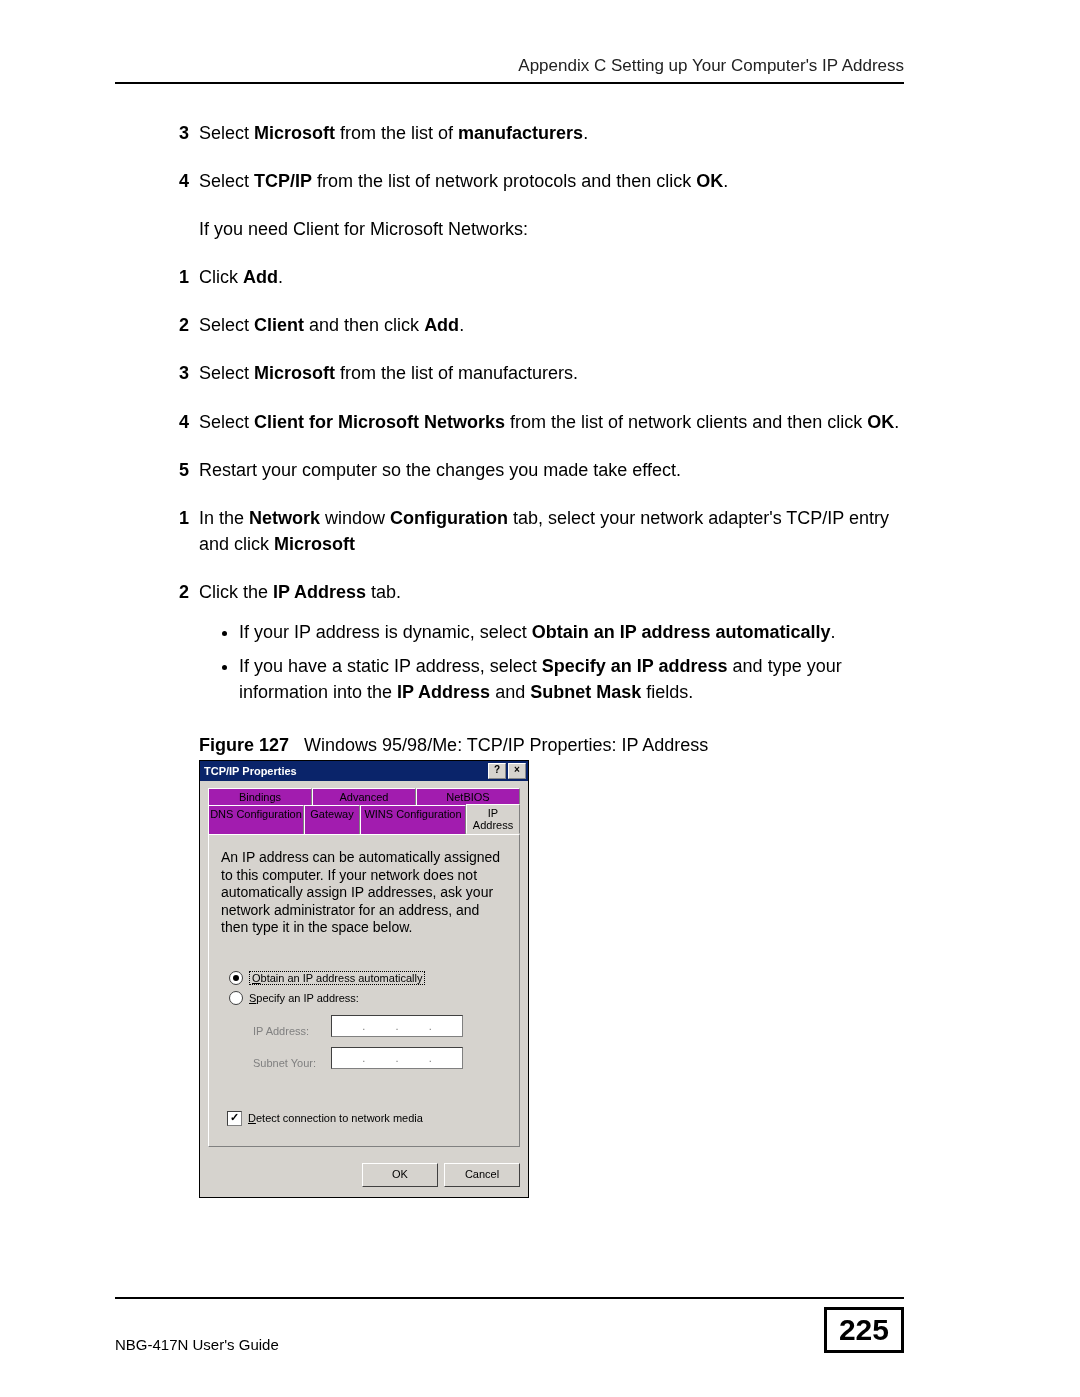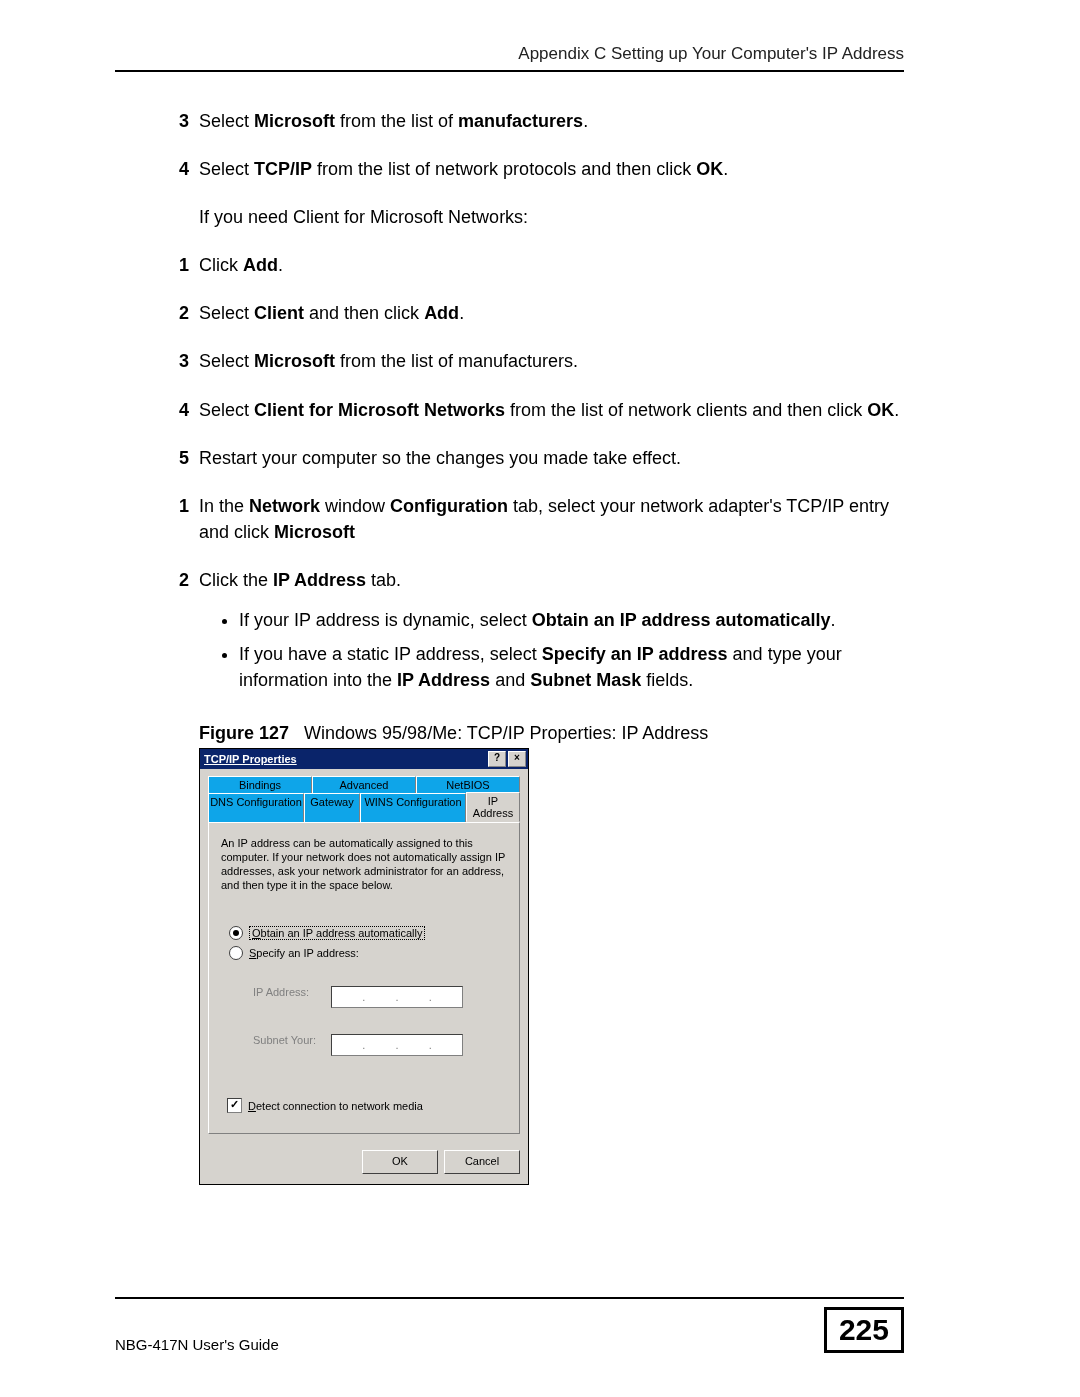--- a/index.html
+++ b/index.html
@@ -7,21 +7,21 @@
     padding: 0;
     background: #fff;
     font-family: Verdana, Arial, sans-serif;
     color: #000;
   }
   .page {
     width: 1019px;
     height: 1397px;
     position: relative;
     box-sizing: border-box;
-    padding: 44px 115px 40px 115px;
+    padding: 56px 115px 40px 115px;
   }
   .appendix-header {
     text-align: right;
     font-family: Arial, sans-serif;
     font-size: 17px;
     color: #222;
     padding-bottom: 6px;
     border-bottom: 2px solid #000;
     margin-bottom: 36px;
   }
@@ -84,21 +84,21 @@
     box-sizing: border-box;
   }
   .titlebar {
     background: linear-gradient(to right, #0a246a, #0a246a);
     color: #fff;
     font-weight: bold;
     padding: 2px 2px 2px 4px;
     display: flex;
     align-items: center;
   }
-  .titlebar-text { flex: 1; font-size: 11px; text-decoration: underline; }
+  .titlebar-text { flex: 1; font-size: 11px; }
   .titlebar-btn {
     width: 16px;
     height: 14px;
     background: #d6d3ce;
     border: 1px solid #888;
     border-top-color: #fff;
     border-left-color: #fff;
     margin-left: 2px;
     font-size: 10px;
     line-height: 12px;
@@ -106,21 +106,21 @@
     color: #000;
     font-weight: bold;
   }
   .dialog-body { padding: 6px 8px 8px 8px; }
   .tabs-row1, .tabs-row2 { display: flex; }
   .tab {
     border: 1px solid #808080;
     border-bottom: none;
     border-top-color: #fff;
     border-left-color: #fff;
-    background: #0ea5e9;
+    background: #a21caf;
     padding: 2px 0;
     text-align: center;
     font-size: 11px;
     position: relative;
     top: 1px;
   }
   .tab-active {
     background: #d6d3ce;
     z-index: 2;
     top: 0;
@@ -129,39 +129,39 @@
   .tab-panel {
     border: 1px solid #808080;
     border-top-color: #fff;
     border-left-color: #fff;
     background: #d6d3ce;
     padding: 14px 12px 20px 12px;
     position: relative;
     min-height: 260px;
     box-sizing: border-box;
   }
-  .desc { font-size: 11px; line-height: 1.25; margin-bottom: 34px; }
+  .desc { font-size: 14px; line-height: 1.25; margin-bottom: 34px; }
   .radio-row { display: flex; align-items: center; margin: 2px 0 6px 8px; }
   .radio {
     width: 12px; height: 12px; border-radius: 50%;
     border: 1px solid #404040; background: #fff;
     margin-right: 6px; position: relative; flex: 0 0 12px;
   }
   .radio-checked::after {
     content: ""; position: absolute; left: 3px; top: 3px;
     width: 6px; height: 6px; background: #000; border-radius: 50%;
   }
   .radio-label-active {
     border: 1px dotted #000;
     padding: 0 2px;
   }
   .disabled { color: #808080; }
   .field-row {
-    display: flex; align-items: flex-start;
-    margin: 26px 0 0 32px;
+    display: flex; align-items: flex-end;
+    margin: 10px 0 0 32px;
   }
   .field-label { width: 78px; font-size: 11px; }
   .ip-box {
     width: 130px; height: 20px; background: #fff;
     border: 1px solid #808080; border-top-color: #404040; border-left-color: #404040;
     display: flex; align-items: center; justify-content: space-evenly;
     font-size: 11px; color: #808080;
   }
   .dot { color: #808080; }
   .check-row { display: flex; align-items: center; margin-top: 42px; margin-left: 6px;}

